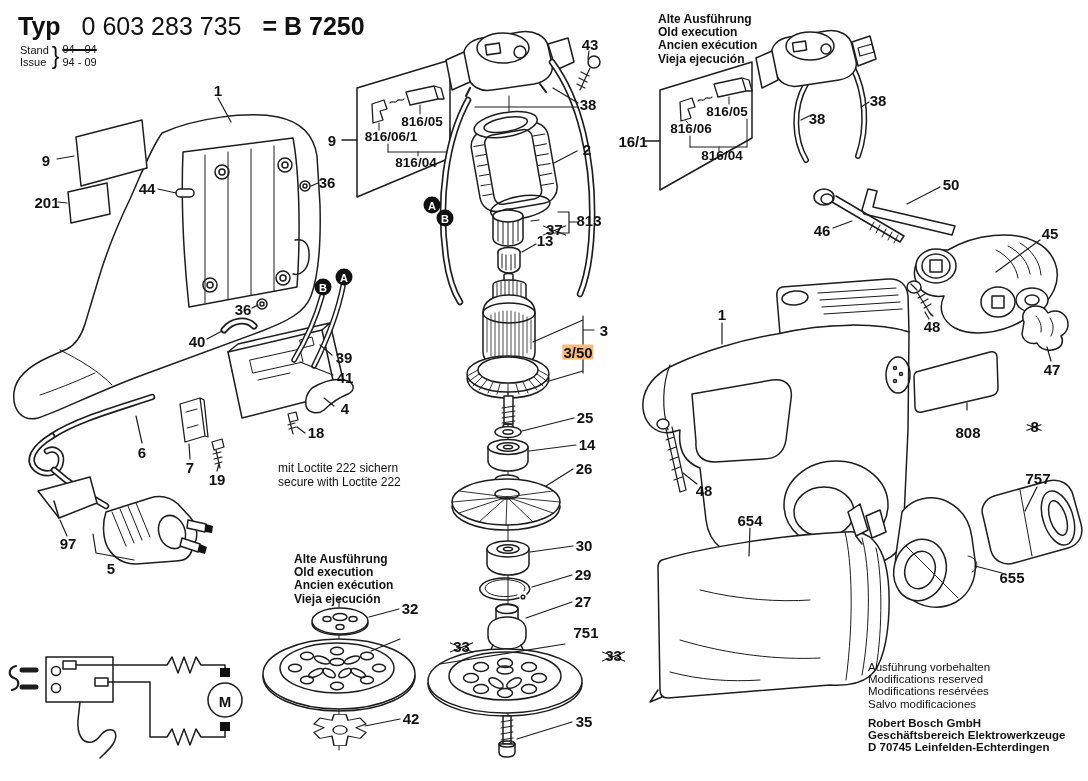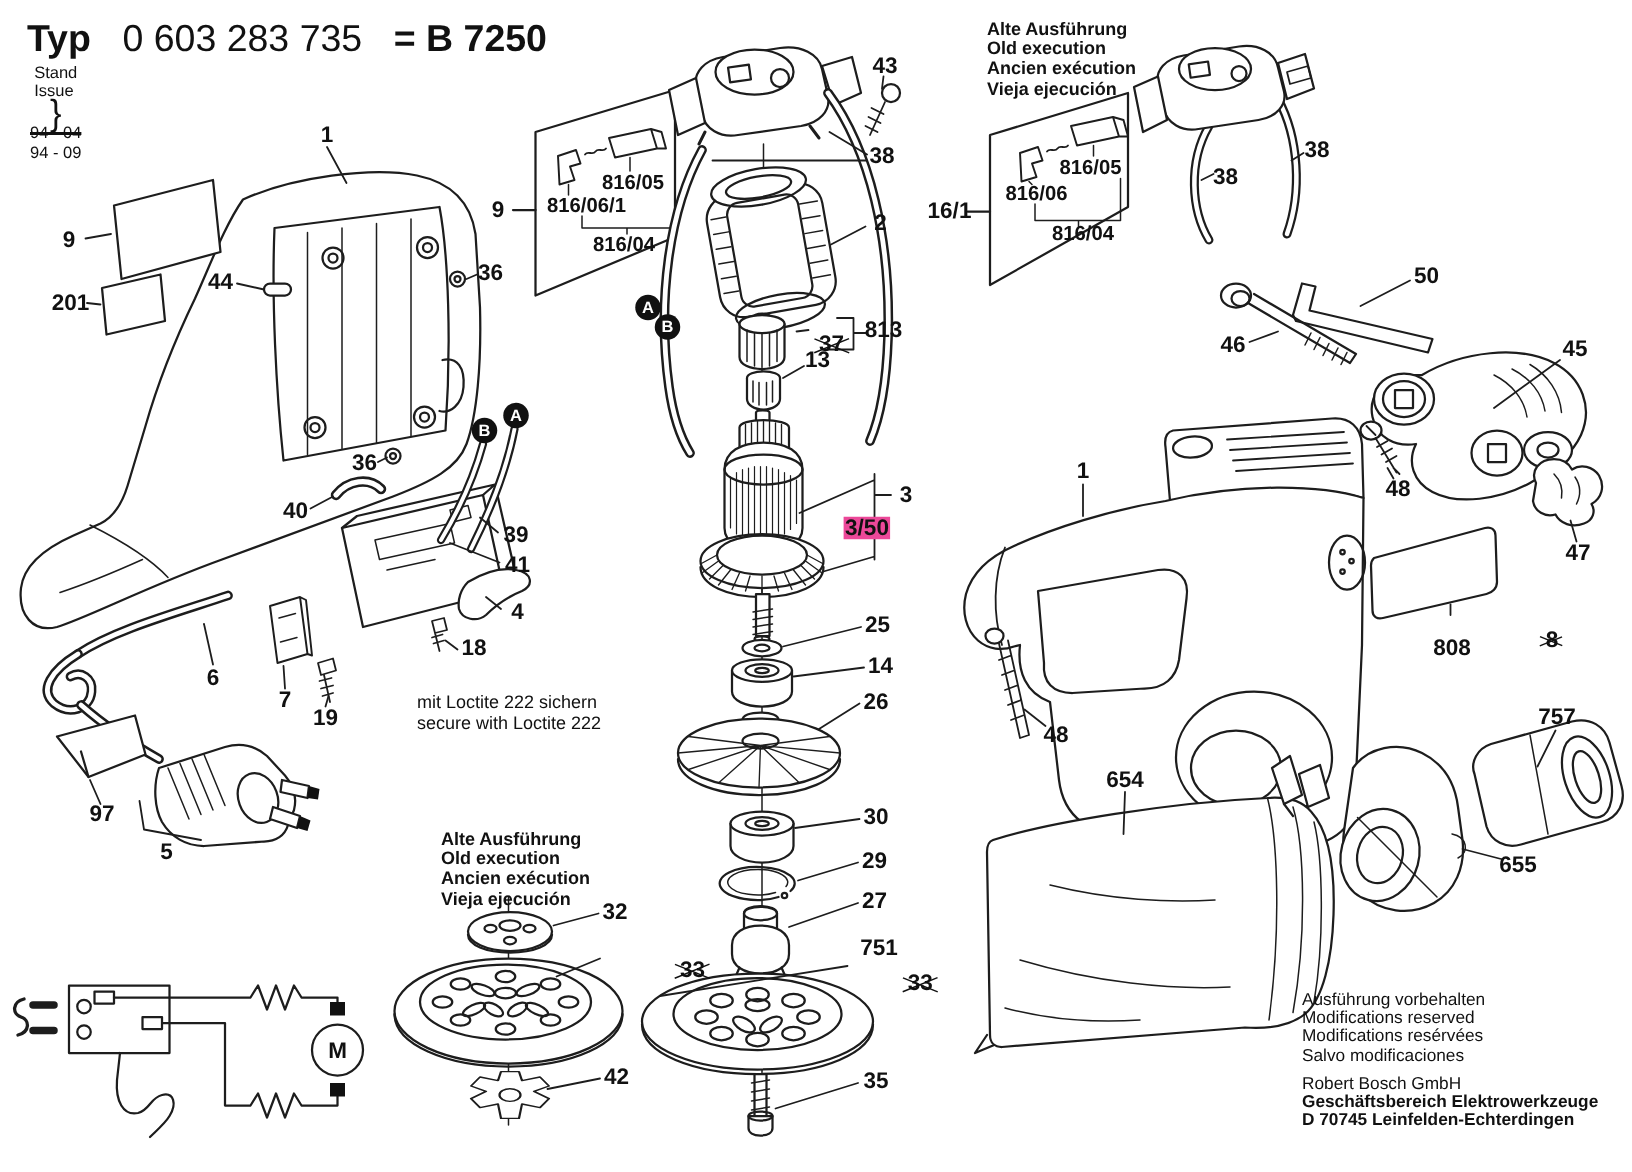--- a/index.html
+++ b/index.html
@@ -2,39 +2,39 @@
 <html><head>
 <meta charset="utf-8">
 <style>
   html,body{margin:0;padding:0;background:#fff;}
   #canvas{position:relative;width:1088px;height:781px;background:#fff;overflow:hidden;
           font-family:"Liberation Sans",sans-serif;color:#111;}
   #art{position:absolute;left:0;top:0;}
   .callout{position:absolute;transform:translate(-50%,-50%);font:700 15px "Liberation Sans",sans-serif;
            color:#111;white-space:nowrap;line-height:1;}
   .small{font-size:13.5px;}
-  .onwhite{background:#ec4899;padding:0 1px;}
+  .onwhite{background:#fdba74;padding:0 1px;}
   .xstruck{position:relative;}
   .xstruck::before,.xstruck::after{content:"";position:absolute;left:-4px;right:-4px;top:50%;height:1.4px;background:#111;}
   .xstruck::before{transform:rotate(22deg);}
   .xstruck::after{transform:rotate(-22deg);}
   .lstruck{text-decoration:line-through;text-decoration-thickness:1.5px;}
   .conn{position:absolute;transform:translate(-50%,-50%);width:17px;height:17px;border-radius:50%;
         background:#111;color:#fff;font:700 11px "Liberation Sans",sans-serif;
         display:flex;align-items:center;justify-content:center;}
   .motor{position:absolute;transform:translate(-50%,-50%);font:700 15px "Liberation Sans",sans-serif;}
   .note{position:absolute;font:700 12px/13.2px "Liberation Sans",sans-serif;white-space:nowrap;}
   .plain{position:absolute;font:12px/14px "Liberation Sans",sans-serif;white-space:nowrap;margin-top:24px;}
   .corner{position:absolute;font:11.5px/12.2px "Liberation Sans",sans-serif;white-space:nowrap;}
   .corner .co{font-weight:700;margin-top:7px;}
   .hdr{position:absolute;left:18px;top:12px;display:flex;align-items:baseline;gap:21px;
        font:25px "Liberation Sans",sans-serif;}
   .hdr .b{font-weight:700;}
   .issue{position:absolute;left:20px;top:43px;display:flex;align-items:center;gap:2px;
-         font:11px/12px "Liberation Sans",sans-serif;flex-direction:column;}
+         font:11px/12px "Liberation Sans",sans-serif;}
   .issue .brace{font-size:23px;font-weight:400;transform:scaleY(1.05);padding:0 1px;}
   .issue .vals{font-size:11px;line-height:13px;}
 </style>
 </head>
 <body>
 
 <div id="canvas">
 
 <svg id="art" width="1088" height="781" viewBox="0 0 1088 781" stroke="#1d1d1d" stroke-width="1.5" fill="none" stroke-linecap="round" stroke-linejoin="round">
 
@@ -431,21 +431,21 @@
   <div>mit Loctite 222 sichern</div>
   <div>secure with Loctite 222</div>
 </div>
 
 
 <div class="corner" style="left:868px;top:661px">
   <div>Ausführung vorbehalten</div>
   <div>Modifications reserved</div>
   <div>Modifications resérvées</div>
   <div>Salvo modificaciones</div>
-  <div class="co" style="margin-top:7px;font-weight:400">Robert Bosch GmbH</div>
+  <div class="co" style="margin-top:7px;font-weight:700">Robert Bosch GmbH</div>
   <div style="font-weight:700">Geschäftsbereich Elektrowerkzeuge</div>
   <div style="font-weight:700">D 70745 Leinfelden-Echterdingen</div>
 </div>
 
 
 <span class="callout" style="left:218px;top:90px">1</span>
 <span class="callout" style="left:46px;top:160px">9</span>
 <span class="callout" style="left:47px;top:202px">201</span>
 <span class="callout" style="left:147px;top:188px">44</span>
 <span class="callout" style="left:327px;top:182px">36</span>

